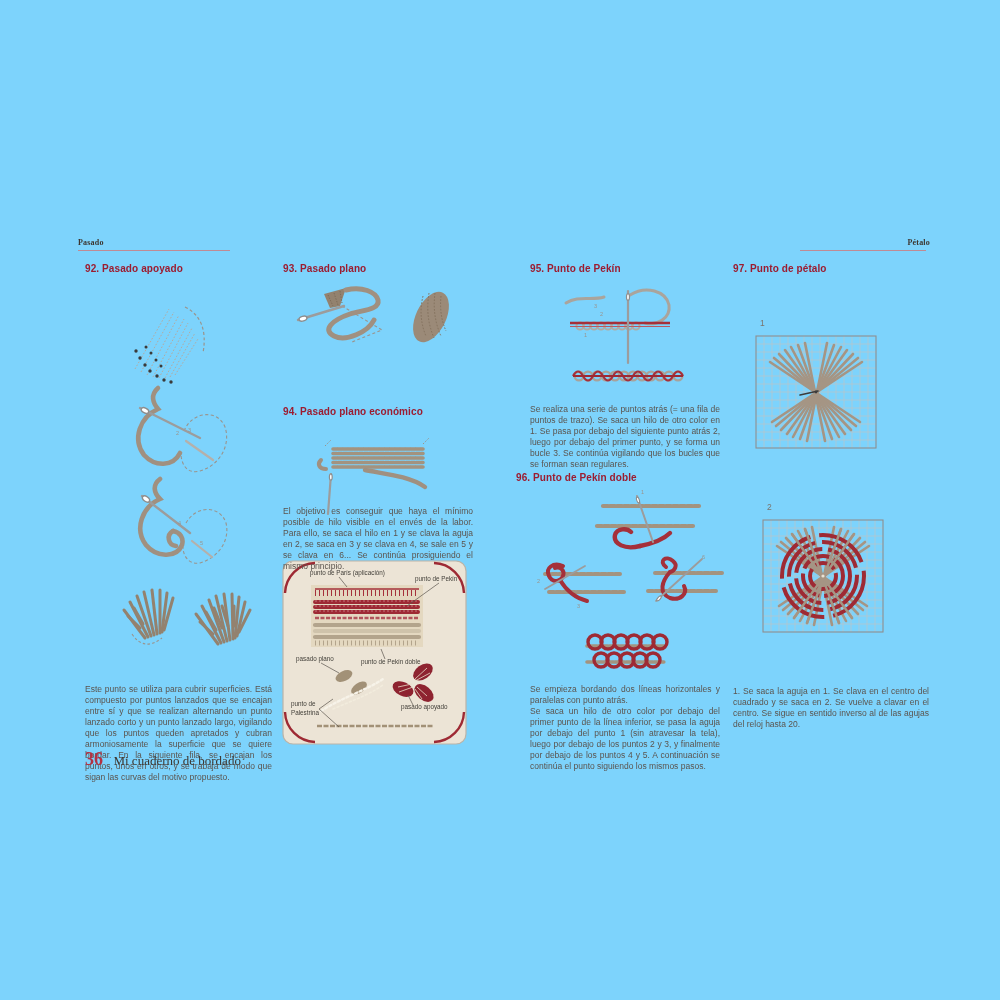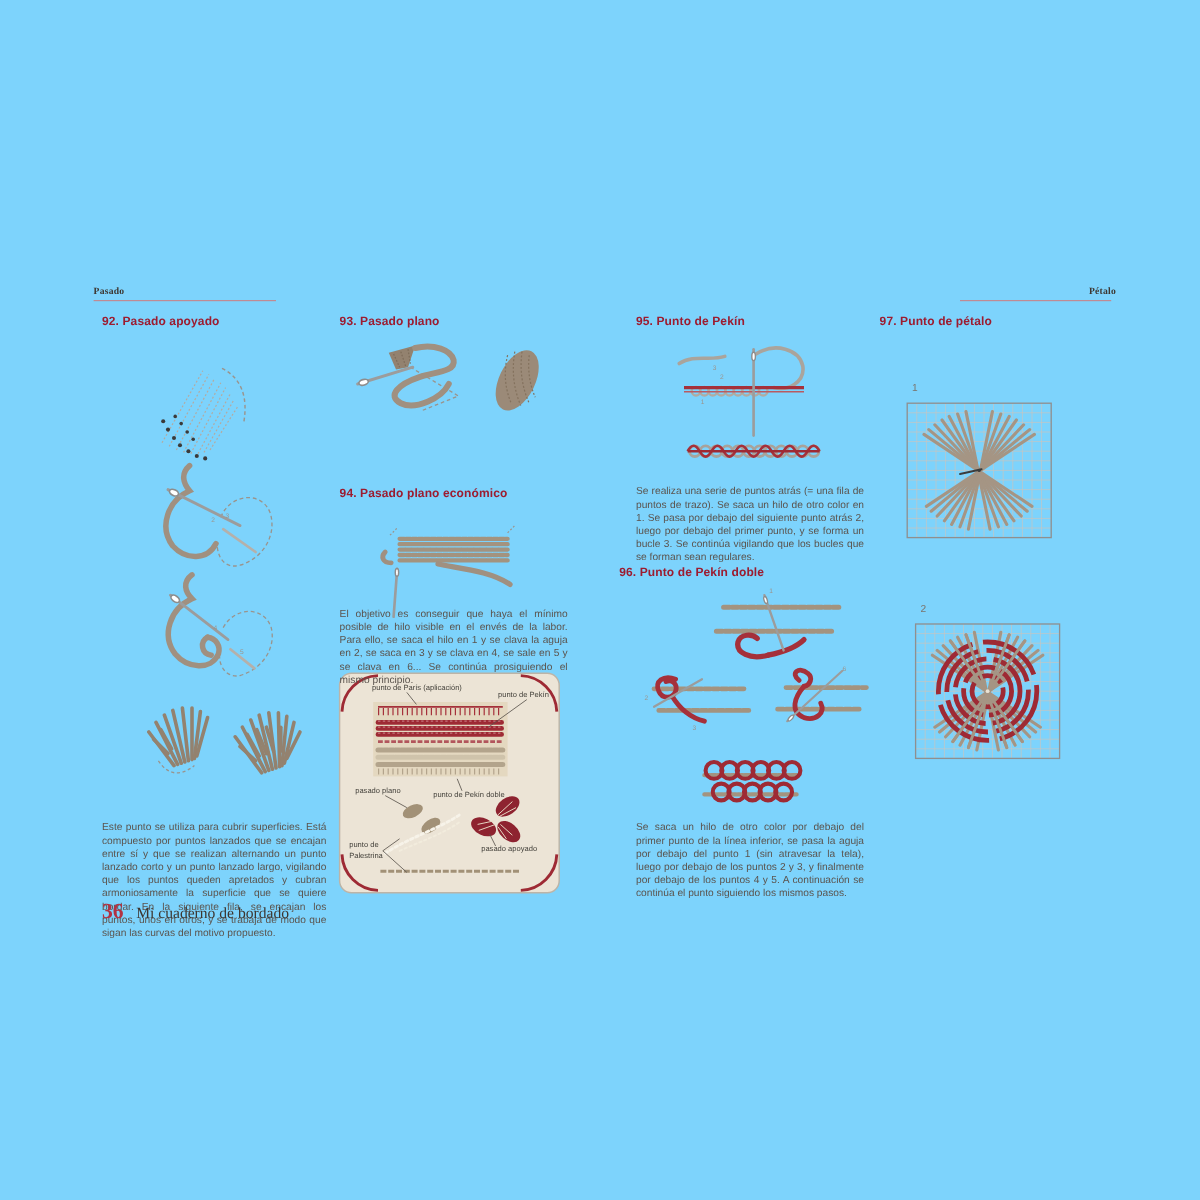--- a/index.html
+++ b/index.html
@@ -429,23 +429,25 @@
       <line x1="50" y1="31" x2="84" y2="125"></line>
         <line x1="86" y1="31" x2="52" y2="125"></line>
     </g>
     <circle cx="68" cy="78" r="1.6" fill="#e9e2d4"></circle>
   </svg>
 
   <div class="body-text" style="left:283px;top:506px;width:190px;">El objetivo es conseguir que haya el mínimo posible de hilo visible en el envés de la labor. Para ello, se saca el hilo en 1 y se clava la aguja en 2, se saca en 3 y se clava en 4, se sale en 5 y se clava en 6... Se continúa prosiguiendo el mismo principio.</div>
   <div class="body-text" style="left:85px;top:684px;width:187px;">Este punto se utiliza para cubrir superficies. Está compuesto por puntos lanzados que se encajan entre sí y que se realizan alternando un punto lanzado corto y un punto lanzado largo, vigilando que los puntos queden apretados y cubran armoniosamente la superficie que se quiere bordar. En la siguiente fila, se encajan los puntos, unos en otros, y se trabaja de modo que sigan las curvas del motivo propuesto.</div>
   <div class="body-text" style="left:530px;top:404px;width:190px;">Se realiza una serie de puntos atrás (= una fila de puntos de trazo). Se saca un hilo de otro color en 1. Se pasa por debajo del siguiente punto atrás 2, luego por debajo del primer punto, y se forma un bucle 3. Se continúa vigilando que los bucles que se forman sean regulares.</div>
   <div class="body-text" style="left:530px;top:684px;width:190px;">
+    <p>Se empieza bordando dos líneas horizontales y paralelas con punto atrás.</p>
     <p>Se saca un hilo de otro color por debajo del primer punto de la línea inferior, se pasa la aguja por debajo del punto 1 (sin atravesar la tela), luego por debajo de los puntos 2 y 3, y finalmente por debajo de los puntos 4 y 5. A continuación se continúa el punto siguiendo los mismos pasos.</p>
   </div>
   <div class="body-text" style="left:733px;top:686px;width:196px;">
+    <p>1. Se saca la aguja en 1. Se clava en el centro del cuadrado y se saca en 2. Se vuelve a clavar en el centro. Se sigue en sentido inverso al de las agujas del reloj hasta 20.</p>
   </div>
 
   <div class="footer" style="left:85px;top:749px;">
     <span class="pagenum">36</span>
     <span class="footer-serif" style="margin-left:6px;">Mi cuaderno de bordado</span>
   </div>
 
 </div>
 
 </body></html>

